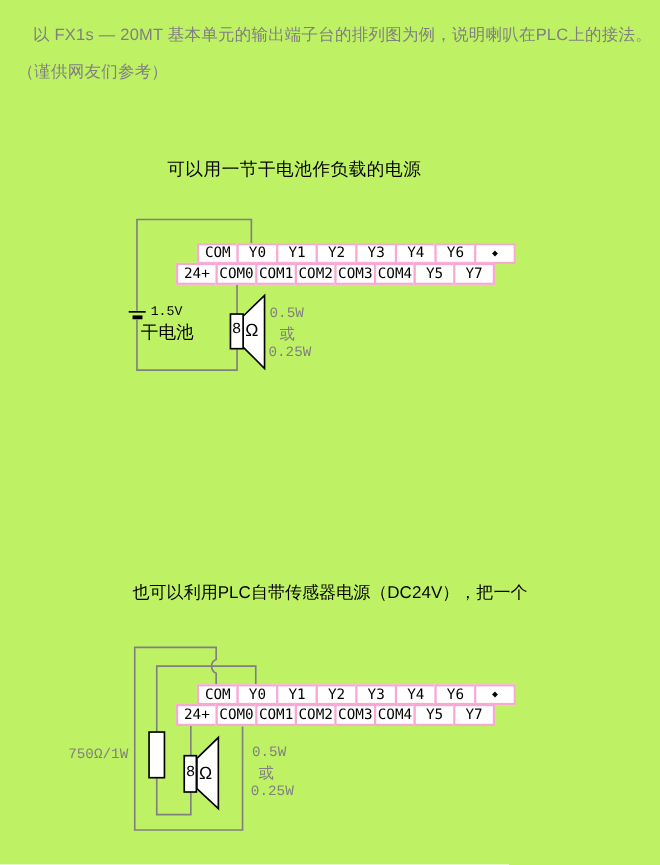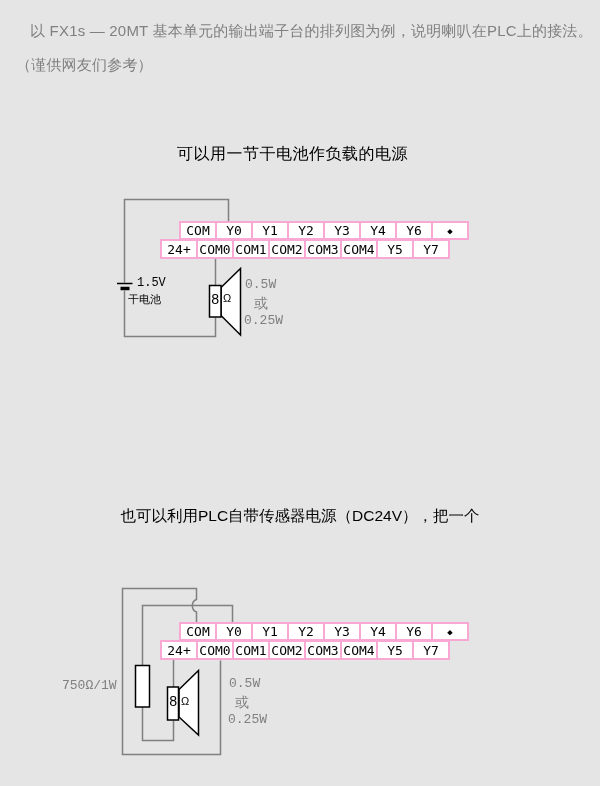--- a/index.html
+++ b/index.html
@@ -1,48 +1,48 @@
 <!DOCTYPE html>
 <html><head>
 <meta charset="utf-8">
 <style>
   html,body{margin:0;padding:0;background:#fff;}
-  .page{position:relative;width:600px;height:786px;background:#e5e5e5;overflow:hidden;
+  .page{position:relative;width:600px;height:786px;background:#bef264;overflow:hidden;
         font-family:"Liberation Sans",sans-serif;}
   .abs{position:absolute;white-space:nowrap;}
   .muted{color:#808080;}
   .ink{color:#000000;}
   .mono{font-family:Liberation Mono, monospace;}
   .intro{font-size:15px;letter-spacing:0.2px;}
   .cap1{font-size:16px;letter-spacing:0.5px;}
   .cap2{position:absolute;left:40px;top:501px;width:520px;text-align:center;
         font-size:15.5px;color:#000;}
-  .cap2 div{line-height:30px;height:30px;}
+  .cap2 div{line-height:30px;height:30px;margin-top:24px;}
   .trow{position:absolute;display:flex;}
   .cell{box-sizing:border-box;width:38px;height:19px;border:2px solid #f9a8d4;background:#fff;
         display:flex;align-items:center;justify-content:center;
         font-family:"DejaVu Sans Mono","Liberation Mono",monospace;font-size:13px;color:#000;}
   .cell + .cell{margin-left:-2px;}
   .trow.bottom .cell{height:20px;}
   .cell.dot{font-size:9px;}
   svg{position:absolute;left:0;top:0;}
   .lbl12{font-size:12px;}
   .lbl13{font-size:13px;}
   .lbl14{font-size:14px;}
-  .lbl15{font-size:11px;}
+  .lbl15{font-size:16px;}
 </style>
 </head>
 <body>
 
 <div class="page">
 
   <div class="abs intro muted" style="left:30px;top:22px;">以 FX1s — 20MT 基本单元的输出端子台的排列图为例，说明喇叭在PLC上的接法。</div>
   <div class="abs intro muted" style="left:16px;top:56px;">（谨供网友们参考）</div>
 
-  <div class="abs cap1 ink" style="left:177px;top:144px;">可以用一节干电池作负载的电源</div>
+  <div class="abs cap1 ink" style="left:152px;top:144px;">可以用一节干电池作负载的电源</div>
 
   <svg width="600" height="786" viewBox="0 0 600 786">
 
     <path d="M228.5,223 V199.5 H124.5 V282.5" fill="none" stroke-width="1.5" stroke="#808080"></path>
     <path d="M117,283.5 H132.5" fill="none" stroke-width="1.5" stroke="#000000"></path>
     <path d="M120.5,288.5 H129.5" fill="none" stroke-width="3.5" stroke="#000000"></path>
     <path d="M124.5,290.5 V336.5 H215.5 V317.5" fill="none" stroke-width="1.5" stroke="#808080"></path>
     <path d="M215.5,257 V285.5" fill="none" stroke-width="1.5" stroke="#808080"></path>
     <path d="M221,287.5 L240.5,268.5 V335 L221,315.5 Z" fill="#ffffff" stroke-width="1.5" stroke="#000000"></path>
     <rect x="209.5" y="285.5" width="11.5" height="31.5" fill="#ffffff" stroke-width="1.5" stroke="#000000"></rect>

